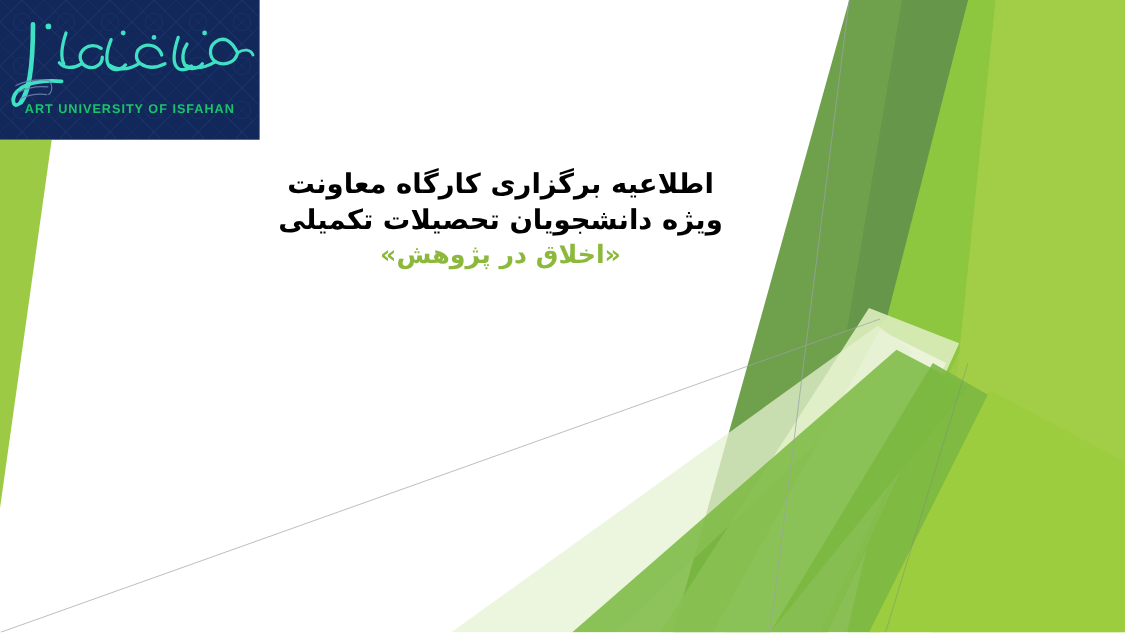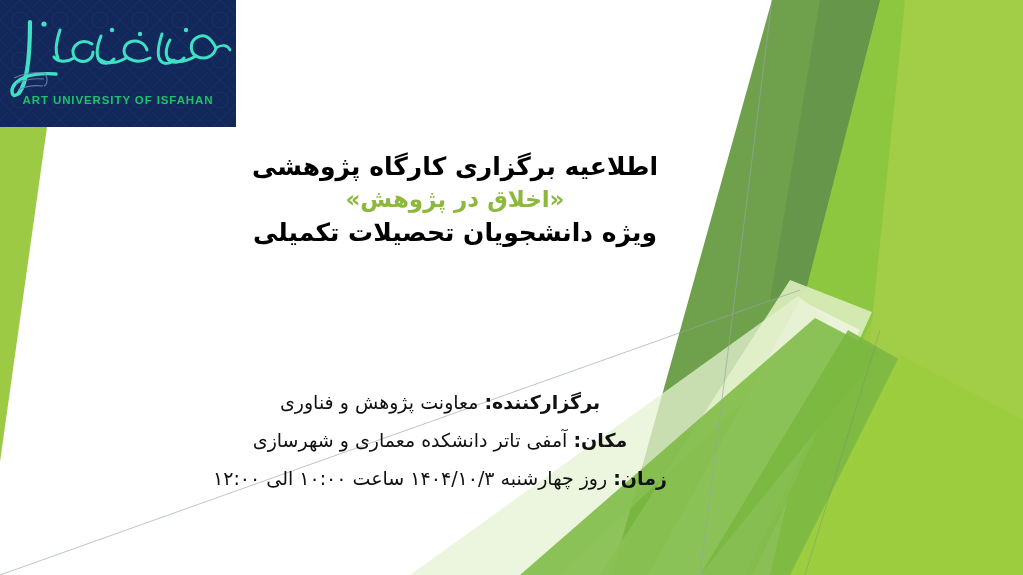--- a/index.html
+++ b/index.html
@@ -180,33 +180,19 @@
         <path d="M16 84 C24 80 34 78 44 79"></path>
         <path d="M18 90 C26 86 35 85 43 86"></path>
         <path d="M44 73 C48 76 48 84 44 86"></path>
       </g>
     </svg>
 
     <div id="logo-en">ART UNIVERSITY OF ISFAHAN</div>
   </div>
 
   <div id="title-block">
-    <div class="title-line">اطلاعیه برگزاری کارگاه پژوهشی</div>
+    <div class="title-line">اطلاعیه برگزاری کارگاه معاونت</div>
+    <div class="title-line">ویژه دانشجویان تحصیلات تکمیلی</div>
     <div class="title-line accent">«اخلاق در پژوهش»</div>
-    <div class="title-line">ویژه دانشجویان تحصیلات تکمیلی</div>
   </div>
 
-  <div id="details-block">
-    <div class="detail-line">
-      <span class="lbl">برگزارکننده:</span>
-      <span class="val">معاونت پژوهش و فناوری</span>
-    </div>
-    <div class="detail-line">
-      <span class="lbl">مکان:</span>
-      <span class="val">آمفی تاتر دانشکده معماری و شهرسازی</span>
-    </div>
-    <div class="detail-line">
-      <span class="lbl">زمان:</span>
-      <span class="val">روز چهارشنبه ۱۴۰۴/۱۰/۳ ساعت ۱۰:۰۰ الی ۱۲:۰۰</span>
-    </div>
-  </div>
 
 </div>
 
 </body></html>

